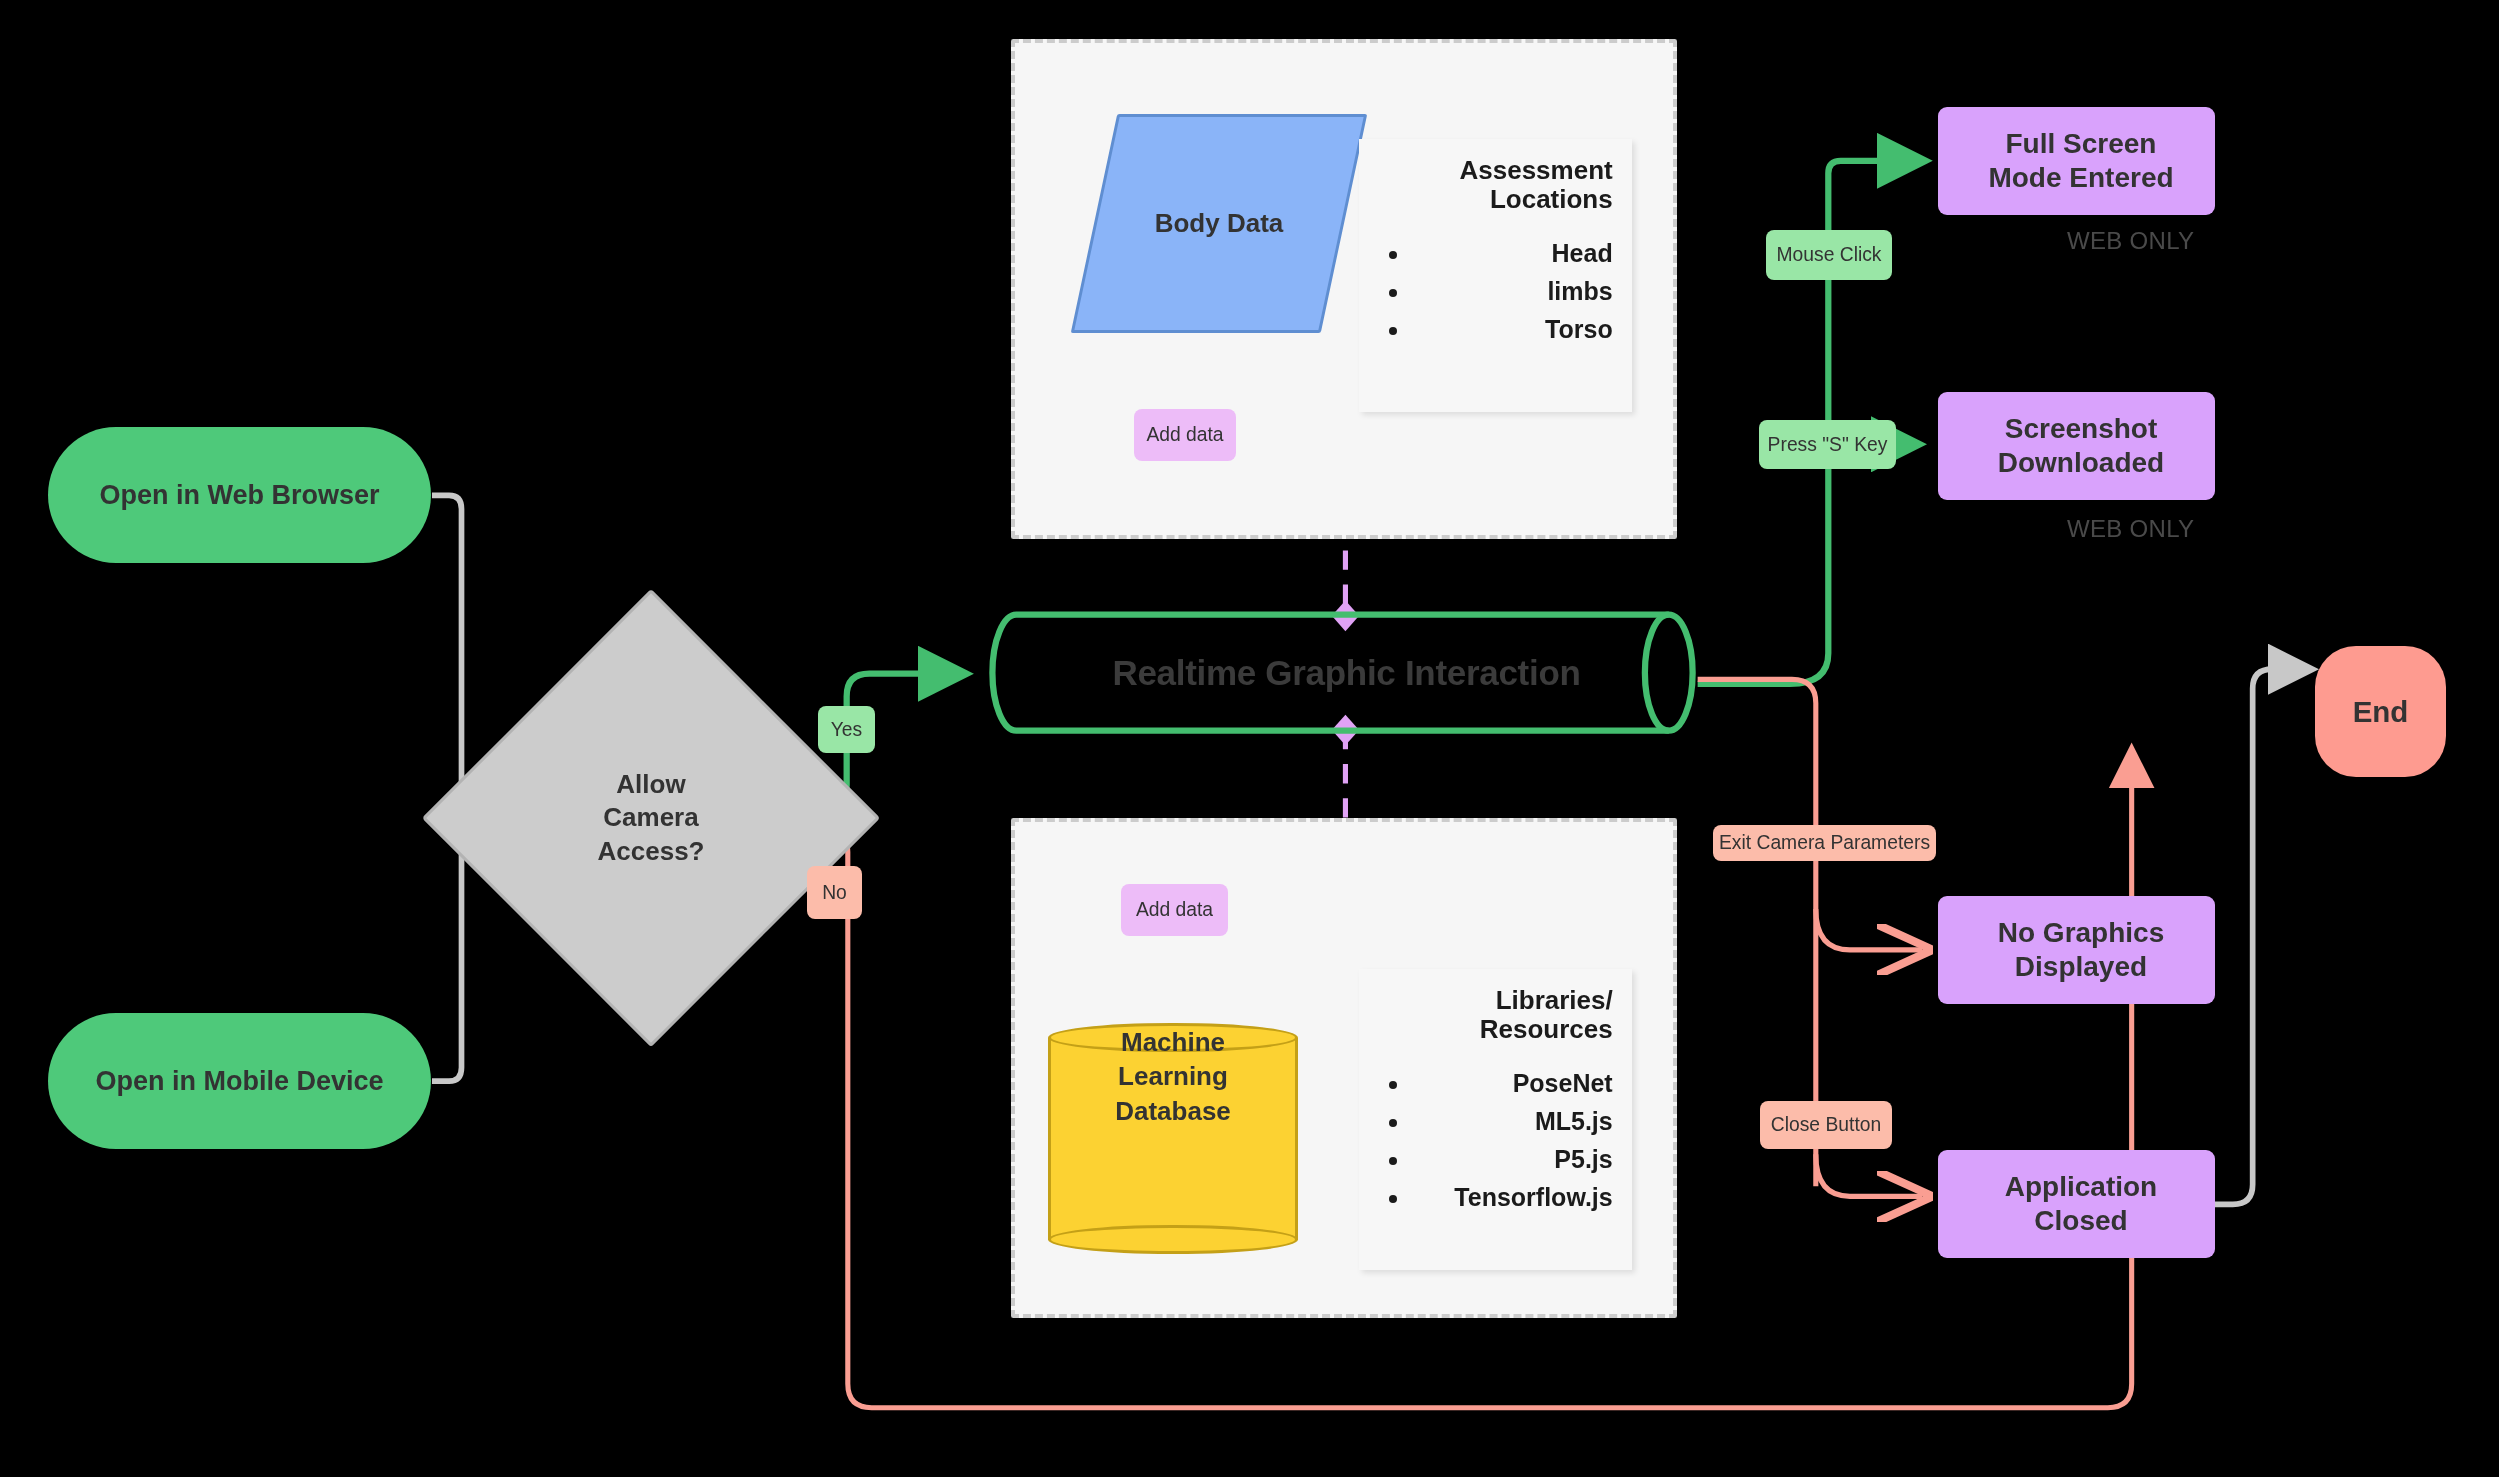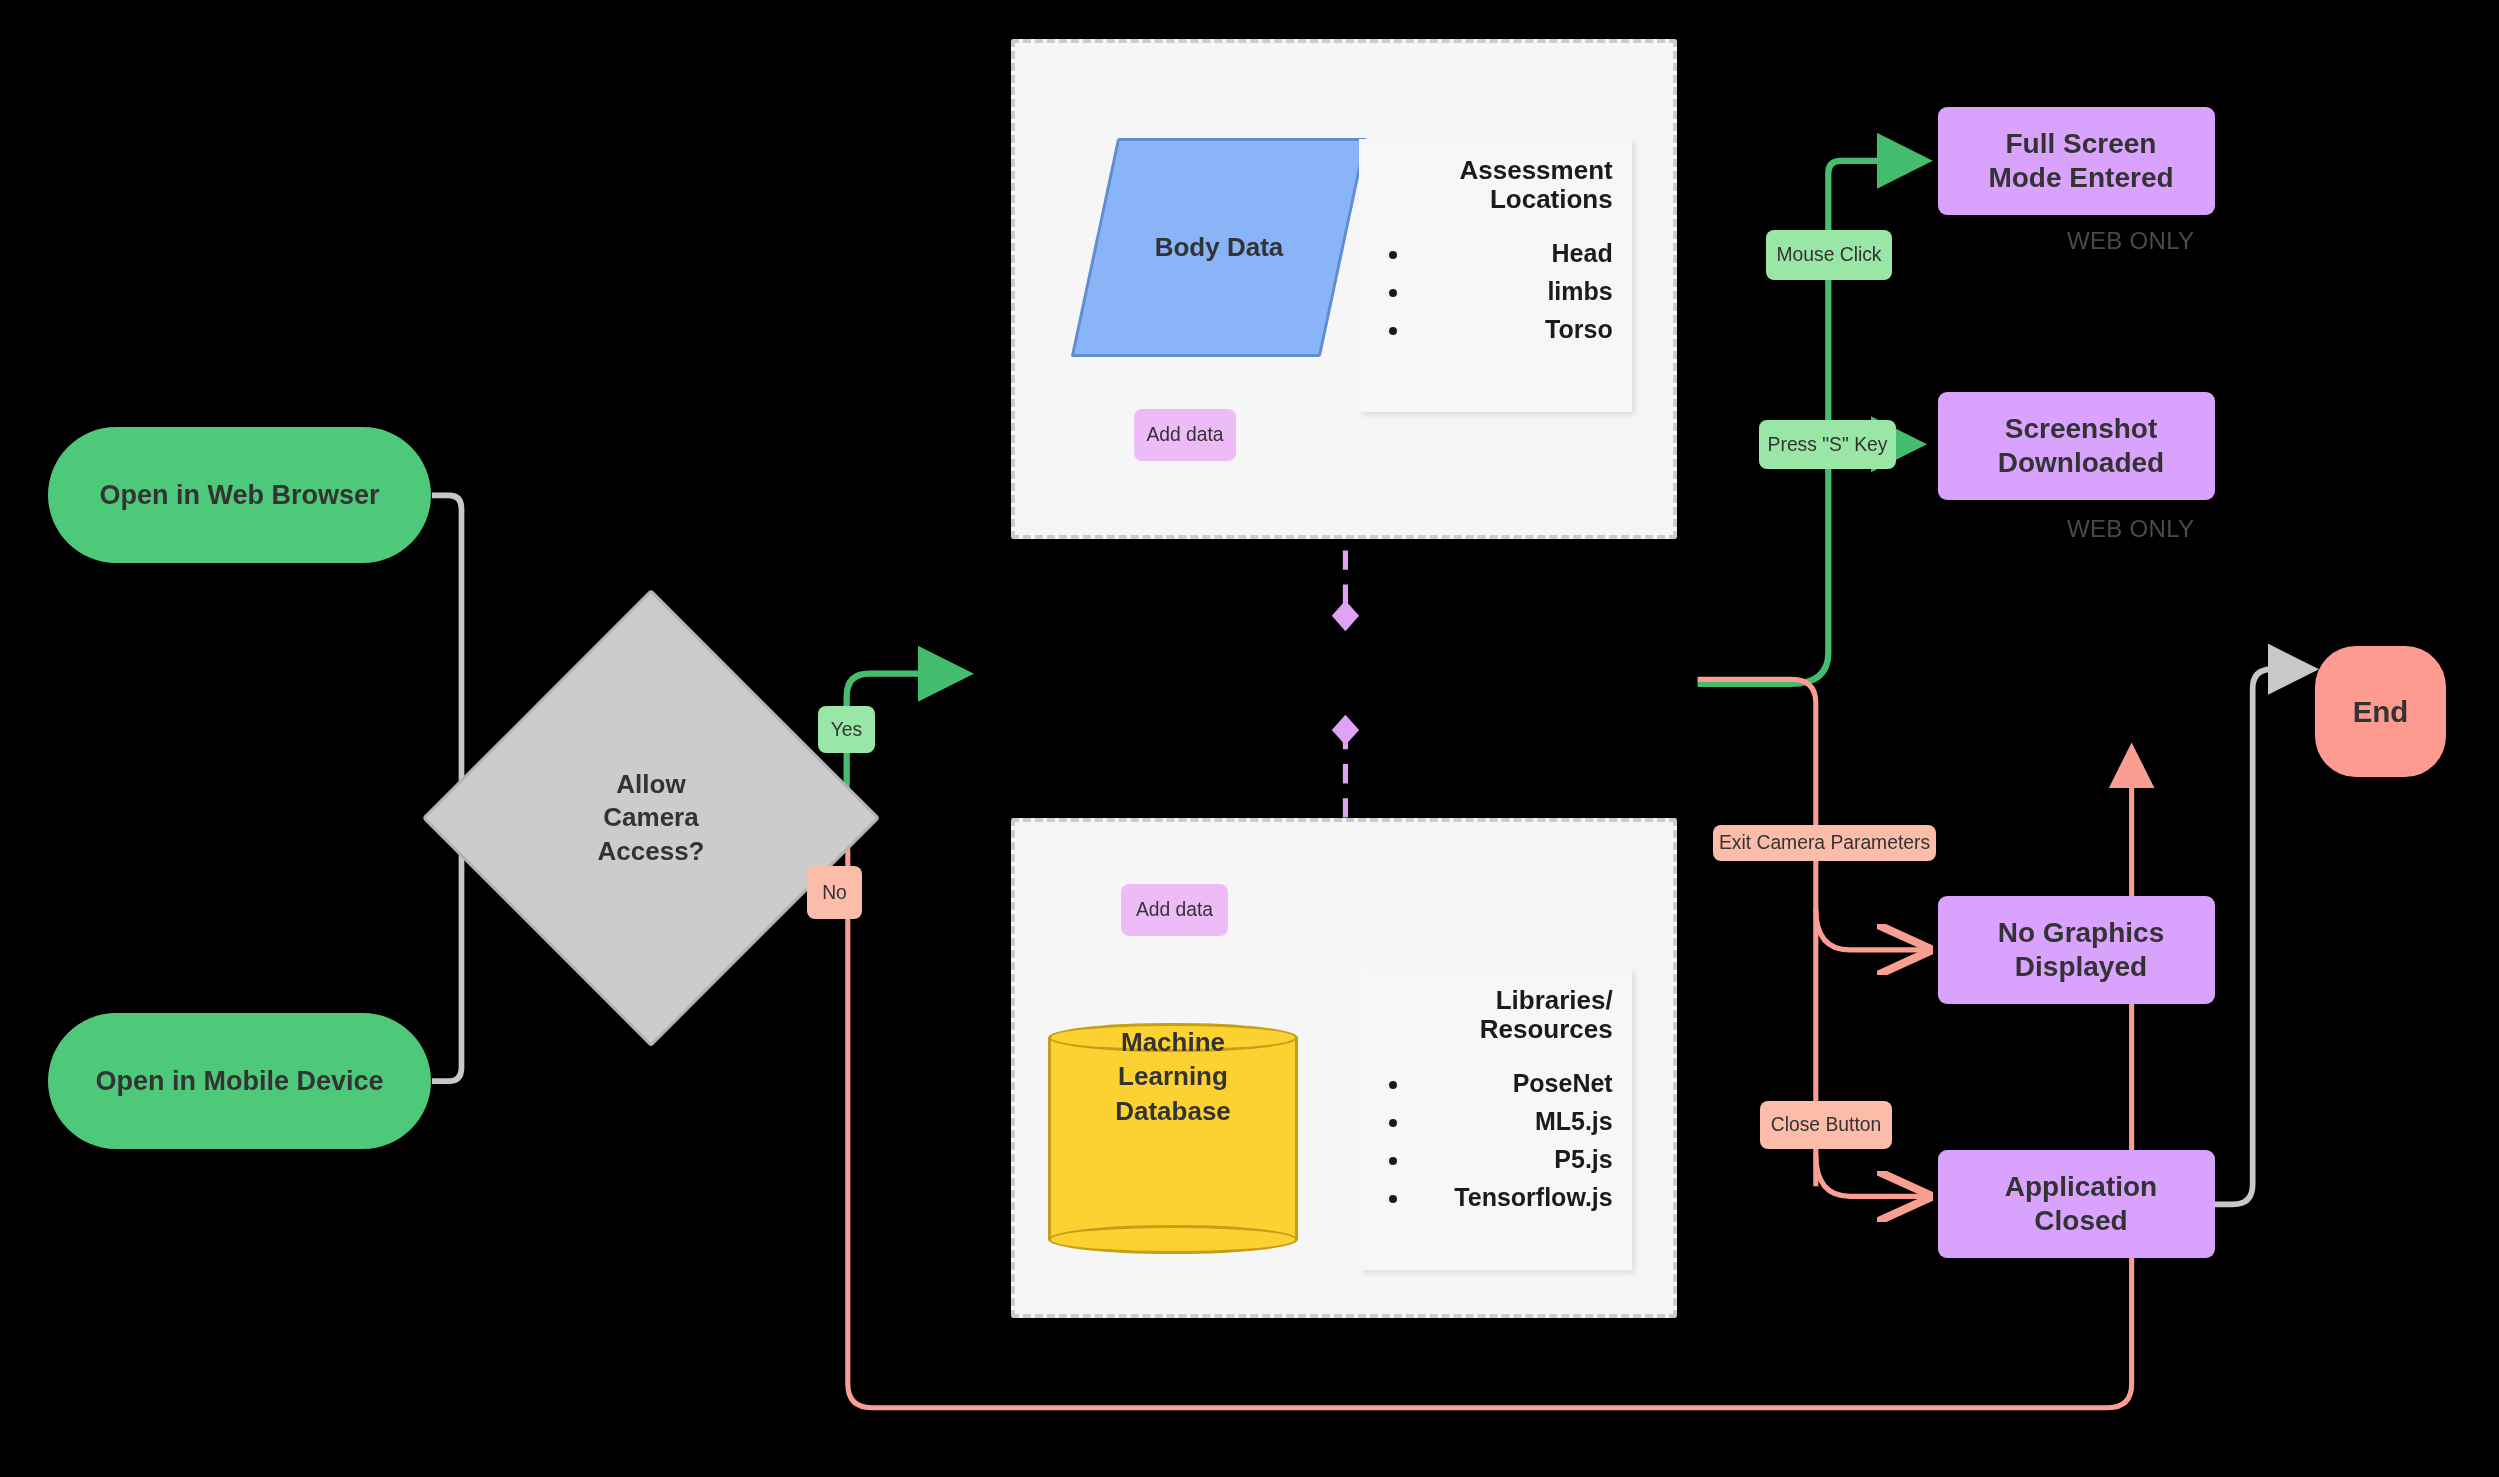--- a/index.html
+++ b/index.html
@@ -155,22 +155,29 @@
     <div class="diamond-shape"></div>
     <div class="diamond-label">
       <div>
         <div>Allow</div>
         <div>Camera</div>
         <div>Access?</div>
       </div>
     </div>
   </div>
 
-
-  <div class="parallel-wrap" style="left:1094px;top:114px;width:250px;height:219px;margin-top:24px;">
+  <div class="hcyl-wrap" style="left:989px;top:609px;width:715px;height:128px;">
+    <svg class="hcyl-svg" width="715" height="128" viewBox="0 0 1258 225">
+      <path d="M 48 10 L 1196 10 A 42 102 0 0 1 1196 214 L 48 214 A 42 102 0 0 1 48 10 Z" fill="none" stroke="#44bd6f" stroke-width="11"></path>
+      <path d="M 1196 10 A 42 102 0 0 0 1196 214" fill="none" stroke="#44bd6f" stroke-width="11"></path>
+    </svg>
+    <div class="hcyl-label">Realtime Graphic Interaction</div>
+  </div>
+
+  <div class="parallel-wrap" style="left:1094px;top:114px;width:250px;height:219px;">
     <div class="parallel-shape"></div>
     <div class="parallel-label">Body Data</div>
   </div>
 
   <div class="note" style="left:1359px;top:139px;width:273px;height:273px;">
     <h4>
       <span>Assessment</span><br>
       <span>Locations</span>
     </h4>
     <ul>

